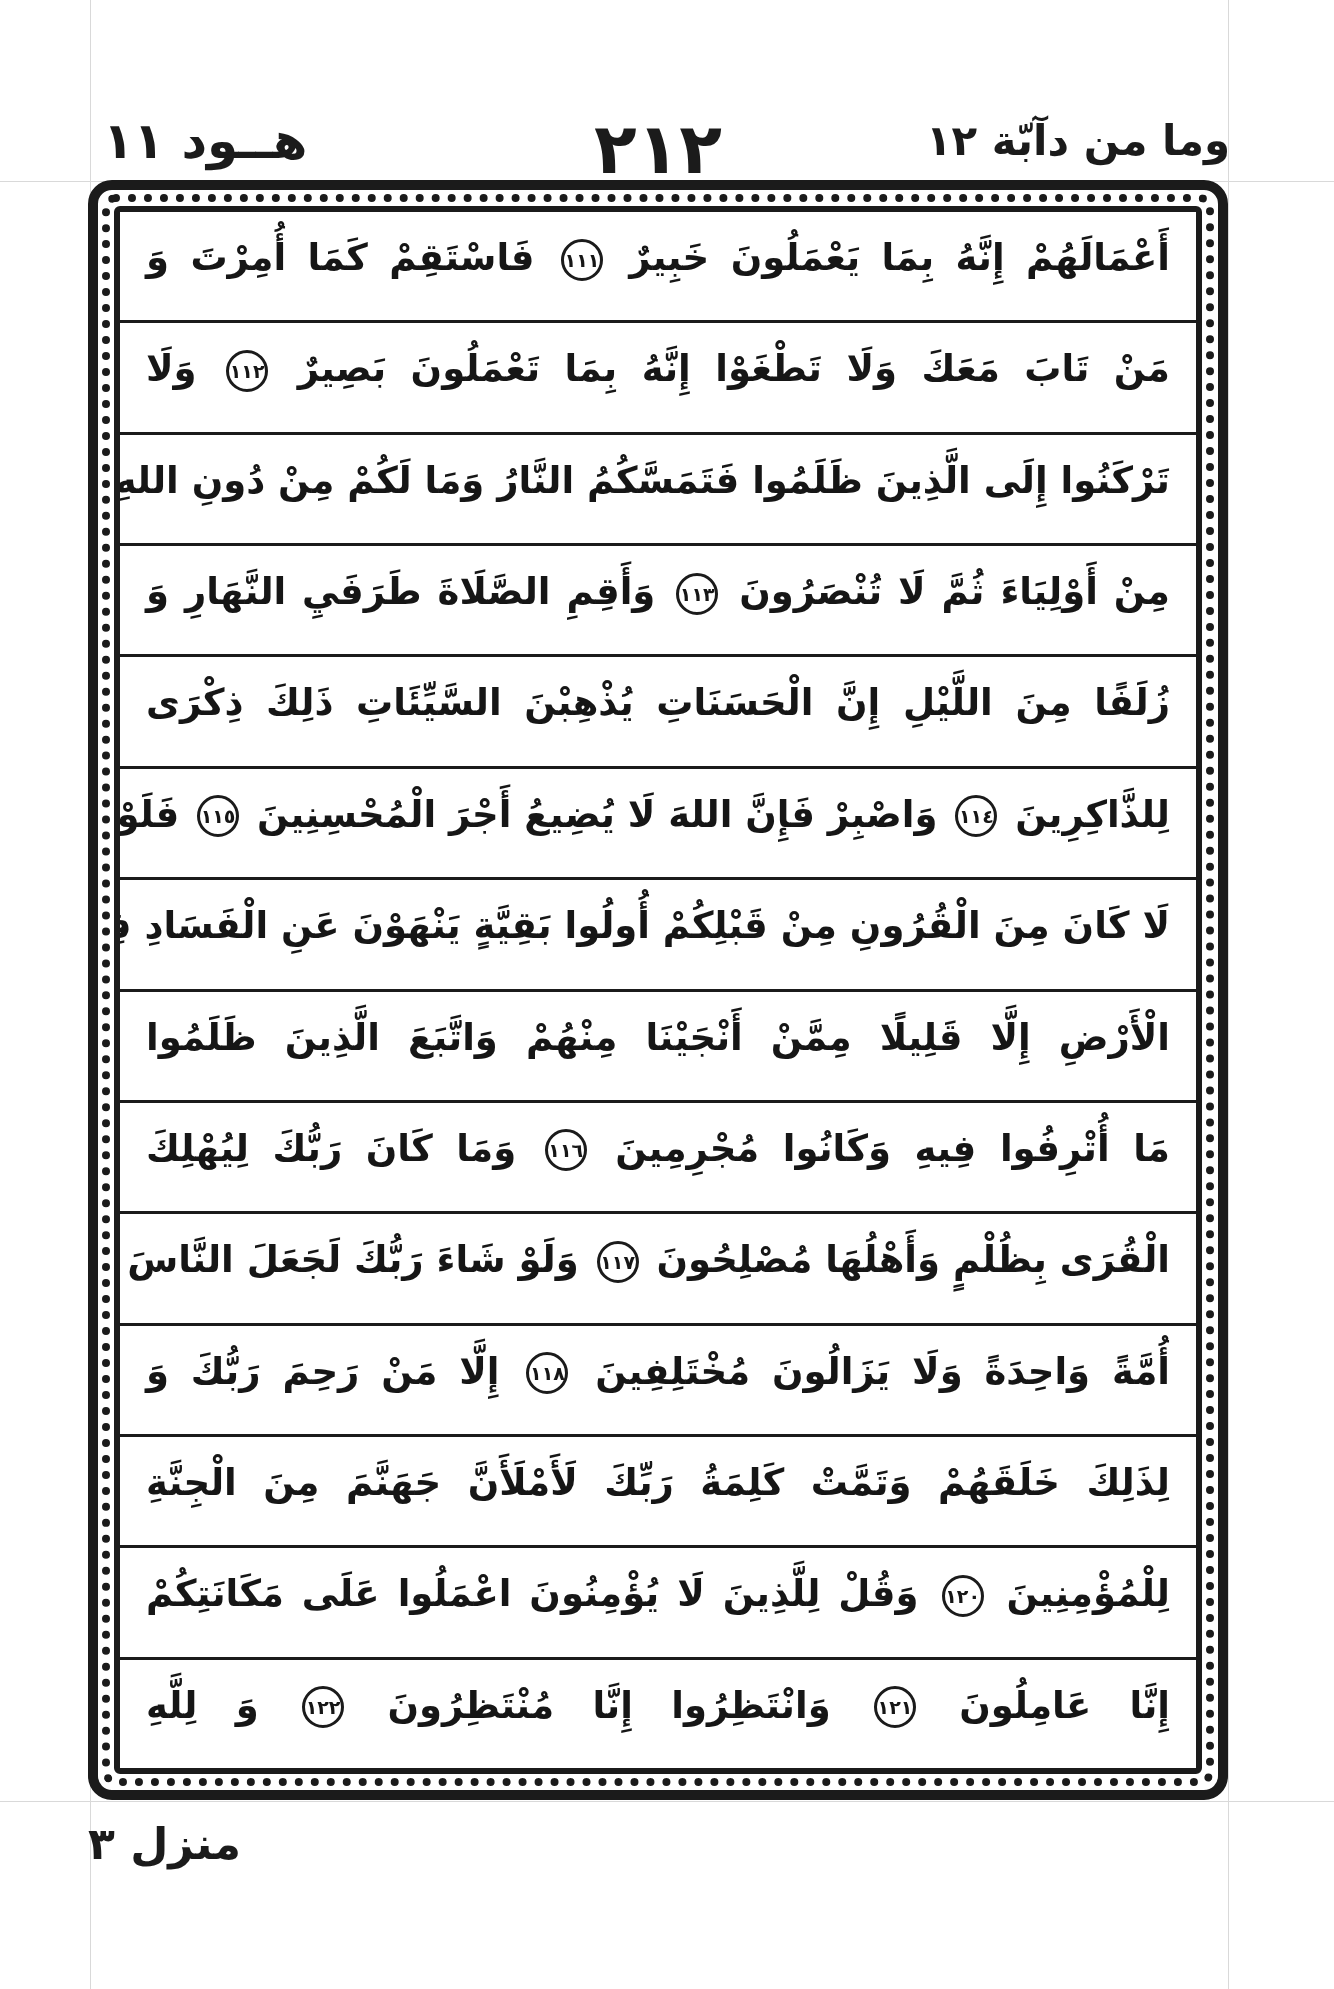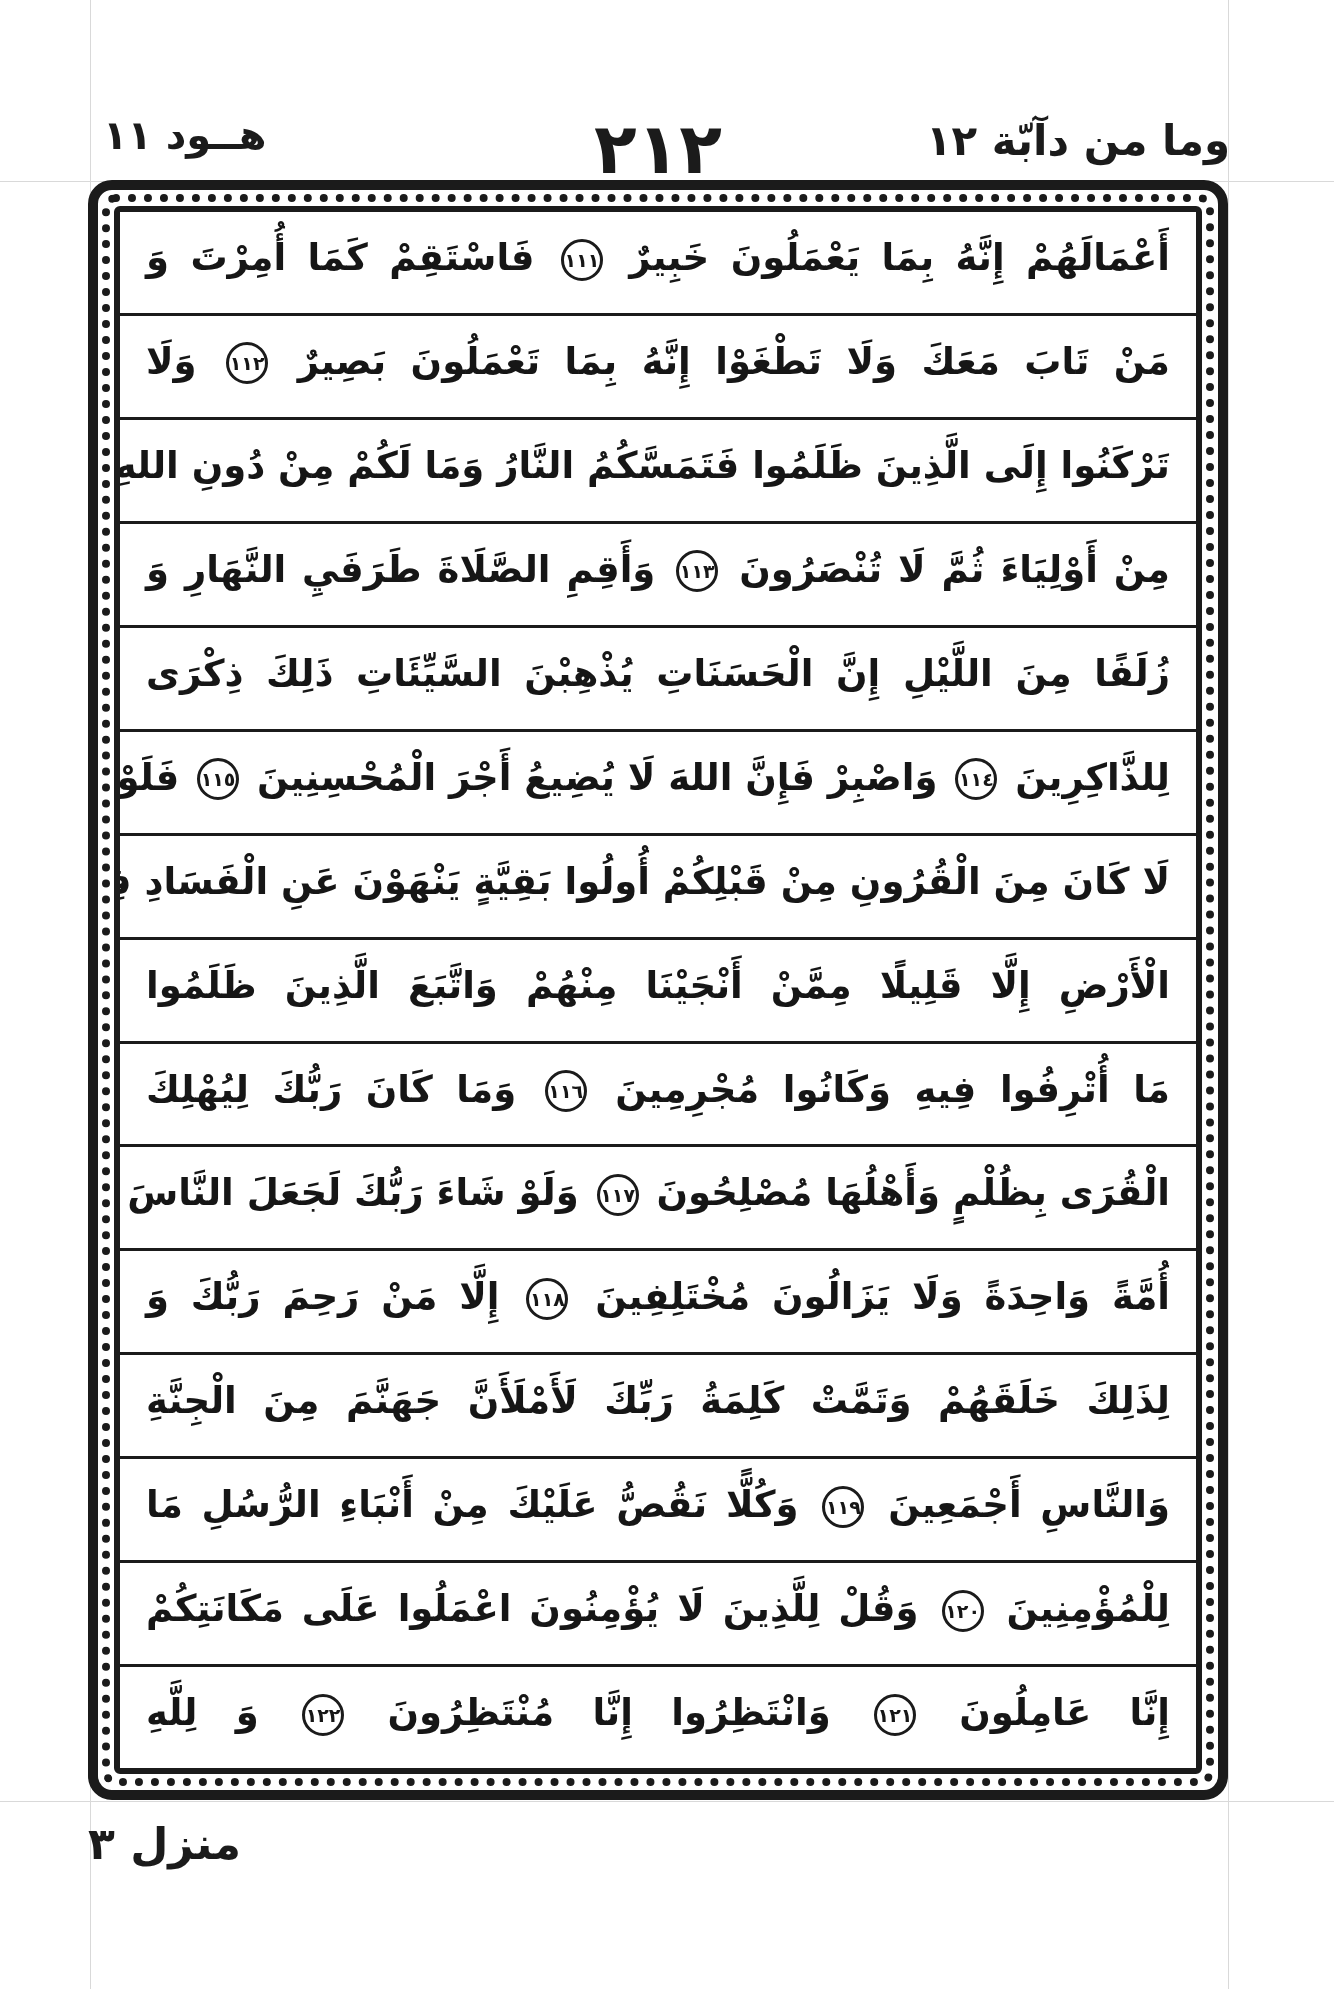--- a/index.html
+++ b/index.html
@@ -6,21 +6,21 @@
   body{
     width:1334px;height:1989px;position:relative;
     background:#ffffff;
     font-family:"DejaVu Sans", sans-serif;
     color:#1b1b1b;
   }
   .scan-vline{position:absolute;width:1px;background:#d9d9d9;top:0;height:1989px;z-index:0;}
   .scan-hline{position:absolute;height:1px;background:#d9d9d9;left:0;width:1334px;z-index:0;}
 
   .hdr{position:absolute;z-index:2;font-weight:bold;white-space:nowrap;direction:rtl;}
-  .hdr-surah{left:103px;top:112px;font-size:40px;}
+  .hdr-surah{left:103px;top:112px;font-size:50px;}
   .hdr-page{left:88px;top:108px;width:1140px;text-align:center;font-size:70px;}
   .hdr-juz{right:104px;top:116px;font-size:42px;}
 
   .frame{
     position:absolute;left:88px;top:180px;width:1140px;height:1620px;
     box-sizing:border-box;background:#ffffff;z-index:1;
     border:10px solid #1b1b1b;border-radius:24px;padding:4px;
   }
   .beads{
     width:100%;height:100%;box-sizing:border-box;
@@ -76,21 +76,20 @@
           <div class="row"><span class="ayah-text">تَرْكَنُوا إِلَى الَّذِينَ ظَلَمُوا فَتَمَسَّكُمُ النَّارُ وَمَا لَكُمْ مِنْ دُونِ اللهِ</span> </div>
           <div class="row"><span class="ayah-text">مِنْ أَوْلِيَاءَ ثُمَّ لَا تُنْصَرُونَ</span> <span class="verse-badge">١١٣</span> <span class="ayah-text">وَأَقِمِ الصَّلَاةَ طَرَفَيِ النَّهَارِ وَ</span> </div>
           <div class="row"><span class="ayah-text">زُلَفًا مِنَ اللَّيْلِ إِنَّ الْحَسَنَاتِ يُذْهِبْنَ السَّيِّئَاتِ ذَلِكَ ذِكْرَى</span> </div>
           <div class="row"><span class="ayah-text">لِلذَّاكِرِينَ</span> <span class="verse-badge">١١٤</span> <span class="ayah-text">وَاصْبِرْ فَإِنَّ اللهَ لَا يُضِيعُ أَجْرَ الْمُحْسِنِينَ</span> <span class="verse-badge">١١٥</span> <span class="ayah-text">فَلَوْ</span> </div>
           <div class="row"><span class="ayah-text">لَا كَانَ مِنَ الْقُرُونِ مِنْ قَبْلِكُمْ أُولُوا بَقِيَّةٍ يَنْهَوْنَ عَنِ الْفَسَادِ فِي</span> </div>
           <div class="row"><span class="ayah-text">الْأَرْضِ إِلَّا قَلِيلًا مِمَّنْ أَنْجَيْنَا مِنْهُمْ وَاتَّبَعَ الَّذِينَ ظَلَمُوا</span> </div>
           <div class="row"><span class="ayah-text">مَا أُتْرِفُوا فِيهِ وَكَانُوا مُجْرِمِينَ</span> <span class="verse-badge">١١٦</span> <span class="ayah-text">وَمَا كَانَ رَبُّكَ لِيُهْلِكَ</span> </div>
           <div class="row"><span class="ayah-text">الْقُرَى بِظُلْمٍ وَأَهْلُهَا مُصْلِحُونَ</span> <span class="verse-badge">١١٧</span> <span class="ayah-text">وَلَوْ شَاءَ رَبُّكَ لَجَعَلَ النَّاسَ</span> </div>
           <div class="row"><span class="ayah-text">أُمَّةً وَاحِدَةً وَلَا يَزَالُونَ مُخْتَلِفِينَ</span> <span class="verse-badge">١١٨</span> <span class="ayah-text">إِلَّا مَنْ رَحِمَ رَبُّكَ وَ</span> </div>
           <div class="row"><span class="ayah-text">لِذَلِكَ خَلَقَهُمْ وَتَمَّتْ كَلِمَةُ رَبِّكَ لَأَمْلَأَنَّ جَهَنَّمَ مِنَ الْجِنَّةِ</span> </div>
-          <div class="row"><span class="ayah-text">وَالنَّاسِ أَجْمَعِينَ</span> <span class="verse-badge">١١٩</span> <span class="ayah-text">وَكُلًّا نَقُصُّ عَلَيْكَ مِنْ أَنْبَاءِ الرُّسُلِ مَا</span> </div>
           <div class="row"><span class="ayah-text">لِلْمُؤْمِنِينَ</span> <span class="verse-badge">١٢٠</span> <span class="ayah-text">وَقُلْ لِلَّذِينَ لَا يُؤْمِنُونَ اعْمَلُوا عَلَى مَكَانَتِكُمْ</span> </div>
           <div class="row"><span class="ayah-text">إِنَّا عَامِلُونَ</span> <span class="verse-badge">١٢١</span> <span class="ayah-text">وَانْتَظِرُوا إِنَّا مُنْتَظِرُونَ</span> <span class="verse-badge">١٢٢</span> <span class="ayah-text">وَ لِلَّهِ</span> </div>
         </div>
     </div>
   </div>
 
   <div class="footer">منزل ٣</div>
 
 </div>
 

